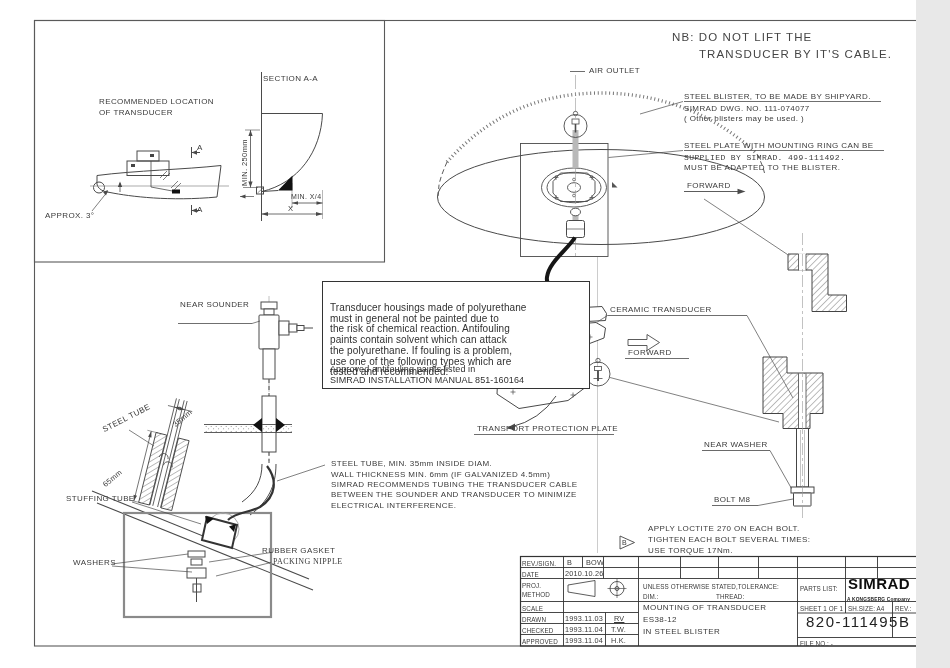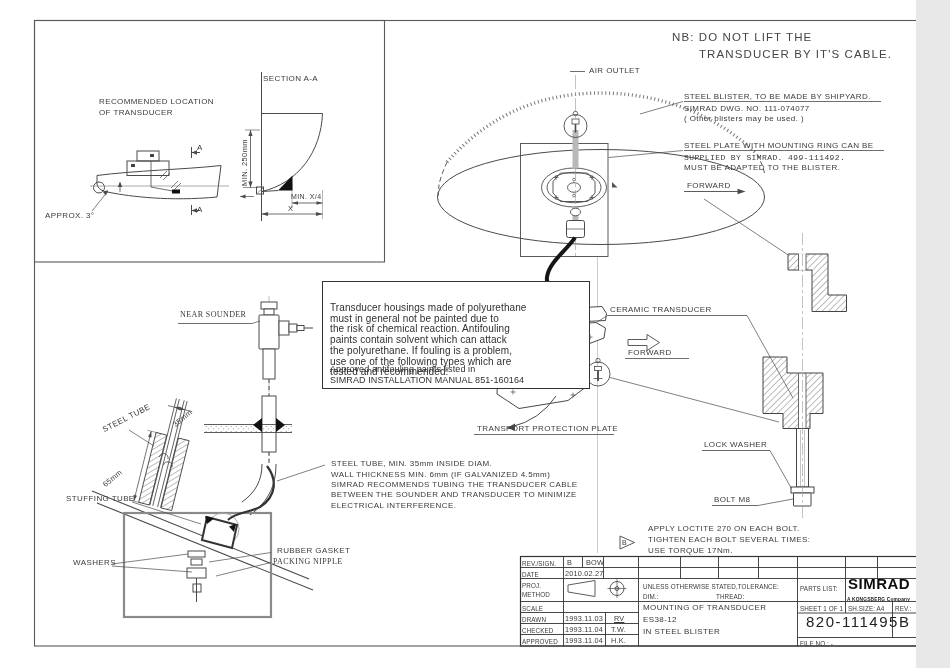--- a/index.html
+++ b/index.html
@@ -342,34 +342,34 @@
 <div class="lbl" style="left:684px;top:114px;">( Other blisters may be used. )</div>
 <div class="lbl" style="left:684px;top:141px;">STEEL PLATE WITH MOUNTING RING CAN BE</div>
 <div class="lbl" style="left:684px;top:153px;font-family:Liberation Mono, monospace;">SUPPLIED BY SIMRAD. 499-111492.</div>
 <div class="lbl" style="left:684px;top:163px;">MUST BE ADAPTED TO THE BLISTER.</div>
 <div class="lbl" style="left:687px;top:181px;">FORWARD</div>
 
 <div class="lbl" style="left:610px;top:305px;">CERAMIC TRANSDUCER</div>
 <div class="lbl" style="left:628px;top:348px;">FORWARD</div>
 <div class="lbl" style="left:477px;top:424px;">TRANSPORT PROTECTION PLATE</div>
 
-<div class="lbl" style="left:704px;top:440px;">LOCK WASHER</div>
+<div class="lbl" style="left:704px;top:440px;">NEAR WASHER</div>
 <div class="lbl" style="left:714px;top:495px;">BOLT M8</div>
 <div class="lbl" style="left:648px;top:524px;">APPLY LOCTITE 270 ON EACH BOLT.</div>
 <div class="lbl" style="left:648px;top:535px;">TIGHTEN EACH BOLT SEVERAL TIMES:</div>
 <div class="lbl" style="left:648px;top:546px;">USE TORQUE 17Nm.</div>
 <div class="lbl fs7" style="left:622px;top:538px;">B</div>
 
-<div class="lbl" style="left:180px;top:310px;font-family:Liberation Serif, serif;">NEAR SOUNDER</div>
+<div class="lbl" style="left:180px;top:300px;">NEAR SOUNDER</div>
 <div class="lbl rot27" style="left:101px;top:426px;">STEEL TUBE</div>
 <div class="lbl fs75 rot40" style="left:171px;top:422px;">35mm</div>
 <div class="lbl fs75 rot40" style="left:101px;top:482px;">65mm</div>
 <div class="lbl" style="left:66px;top:494px;">STUFFING TUBE</div>
 <div class="lbl" style="left:73px;top:558px;">WASHERS</div>
-<div class="lbl" style="left:277px;top:546px;">RUBBER GASKET</div>
+<div class="lbl" style="left:262px;top:546px;">RUBBER GASKET</div>
 <div class="lbl" style="left:273px;top:557px;font-family:Liberation Serif, serif;">PACKING NIPPLE</div>
 
 <div id="polybox"></div>
 <div id="polytext1" class="pre">Transducer housings made of polyurethane
 must in general not be painted due to
 the risk of chemical reaction. Antifouling
 paints contain solvent which can attack
 the polyurethane. If fouling is a problem,
 use one of the following types which are
 tested and recommended:</div>
@@ -379,21 +379,21 @@
 <div class="lbl" style="left:331px;top:459px;">STEEL TUBE, MIN. 35mm INSIDE DIAM.</div>
 <div class="lbl" style="left:331px;top:470px;">WALL THICKNESS MIN. 6mm (IF GALVANIZED 4.5mm)</div>
 <div class="lbl" style="left:331px;top:480px;">SIMRAD RECOMMENDS TUBING THE TRANSDUCER CABLE</div>
 <div class="lbl" style="left:331px;top:490px;">BETWEEN THE SOUNDER AND TRANSDUCER TO MINIMIZE</div>
 <div class="lbl" style="left:331px;top:501px;text-align:right;">ELECTRICAL INTERFERENCE.</div>
 
 <div class="lbl tb" style="left:522px;top:559px;">REV./SIGN.</div>
 <div class="lbl tbv" style="left:567px;top:558px;">B</div>
 <div class="lbl tbv" style="left:586px;top:558px;">BOW</div>
 <div class="lbl tb" style="left:522px;top:570px;">DATE</div>
-<div class="lbl tbv" style="left:565px;top:569px;">2010.02.27</div>
+<div class="lbl tbv" style="left:565px;top:569px;">2010.10.26</div>
 <div class="lbl tb" style="left:522px;top:581px;">PROJ.</div>
 <div class="lbl tb" style="left:522px;top:590px;">METHOD</div>
 <div class="lbl tb" style="left:522px;top:604px;">SCALE</div>
 <div class="lbl tb" style="left:522px;top:615px;">DRAWN</div>
 <div class="lbl tbv" style="left:565px;top:614px;">1993.11.03</div>
 <div class="lbl tbv" style="left:614px;top:614px;text-decoration:underline;">RV</div>
 <div class="lbl tb" style="left:522px;top:626px;">CHECKED</div>
 <div class="lbl tbv" style="left:565px;top:625px;">1993.11.04</div>
 <div class="lbl tbv" style="left:611px;top:625px;">T.W.</div>
 <div class="lbl tb" style="left:522px;top:637px;">APPROVED</div>

